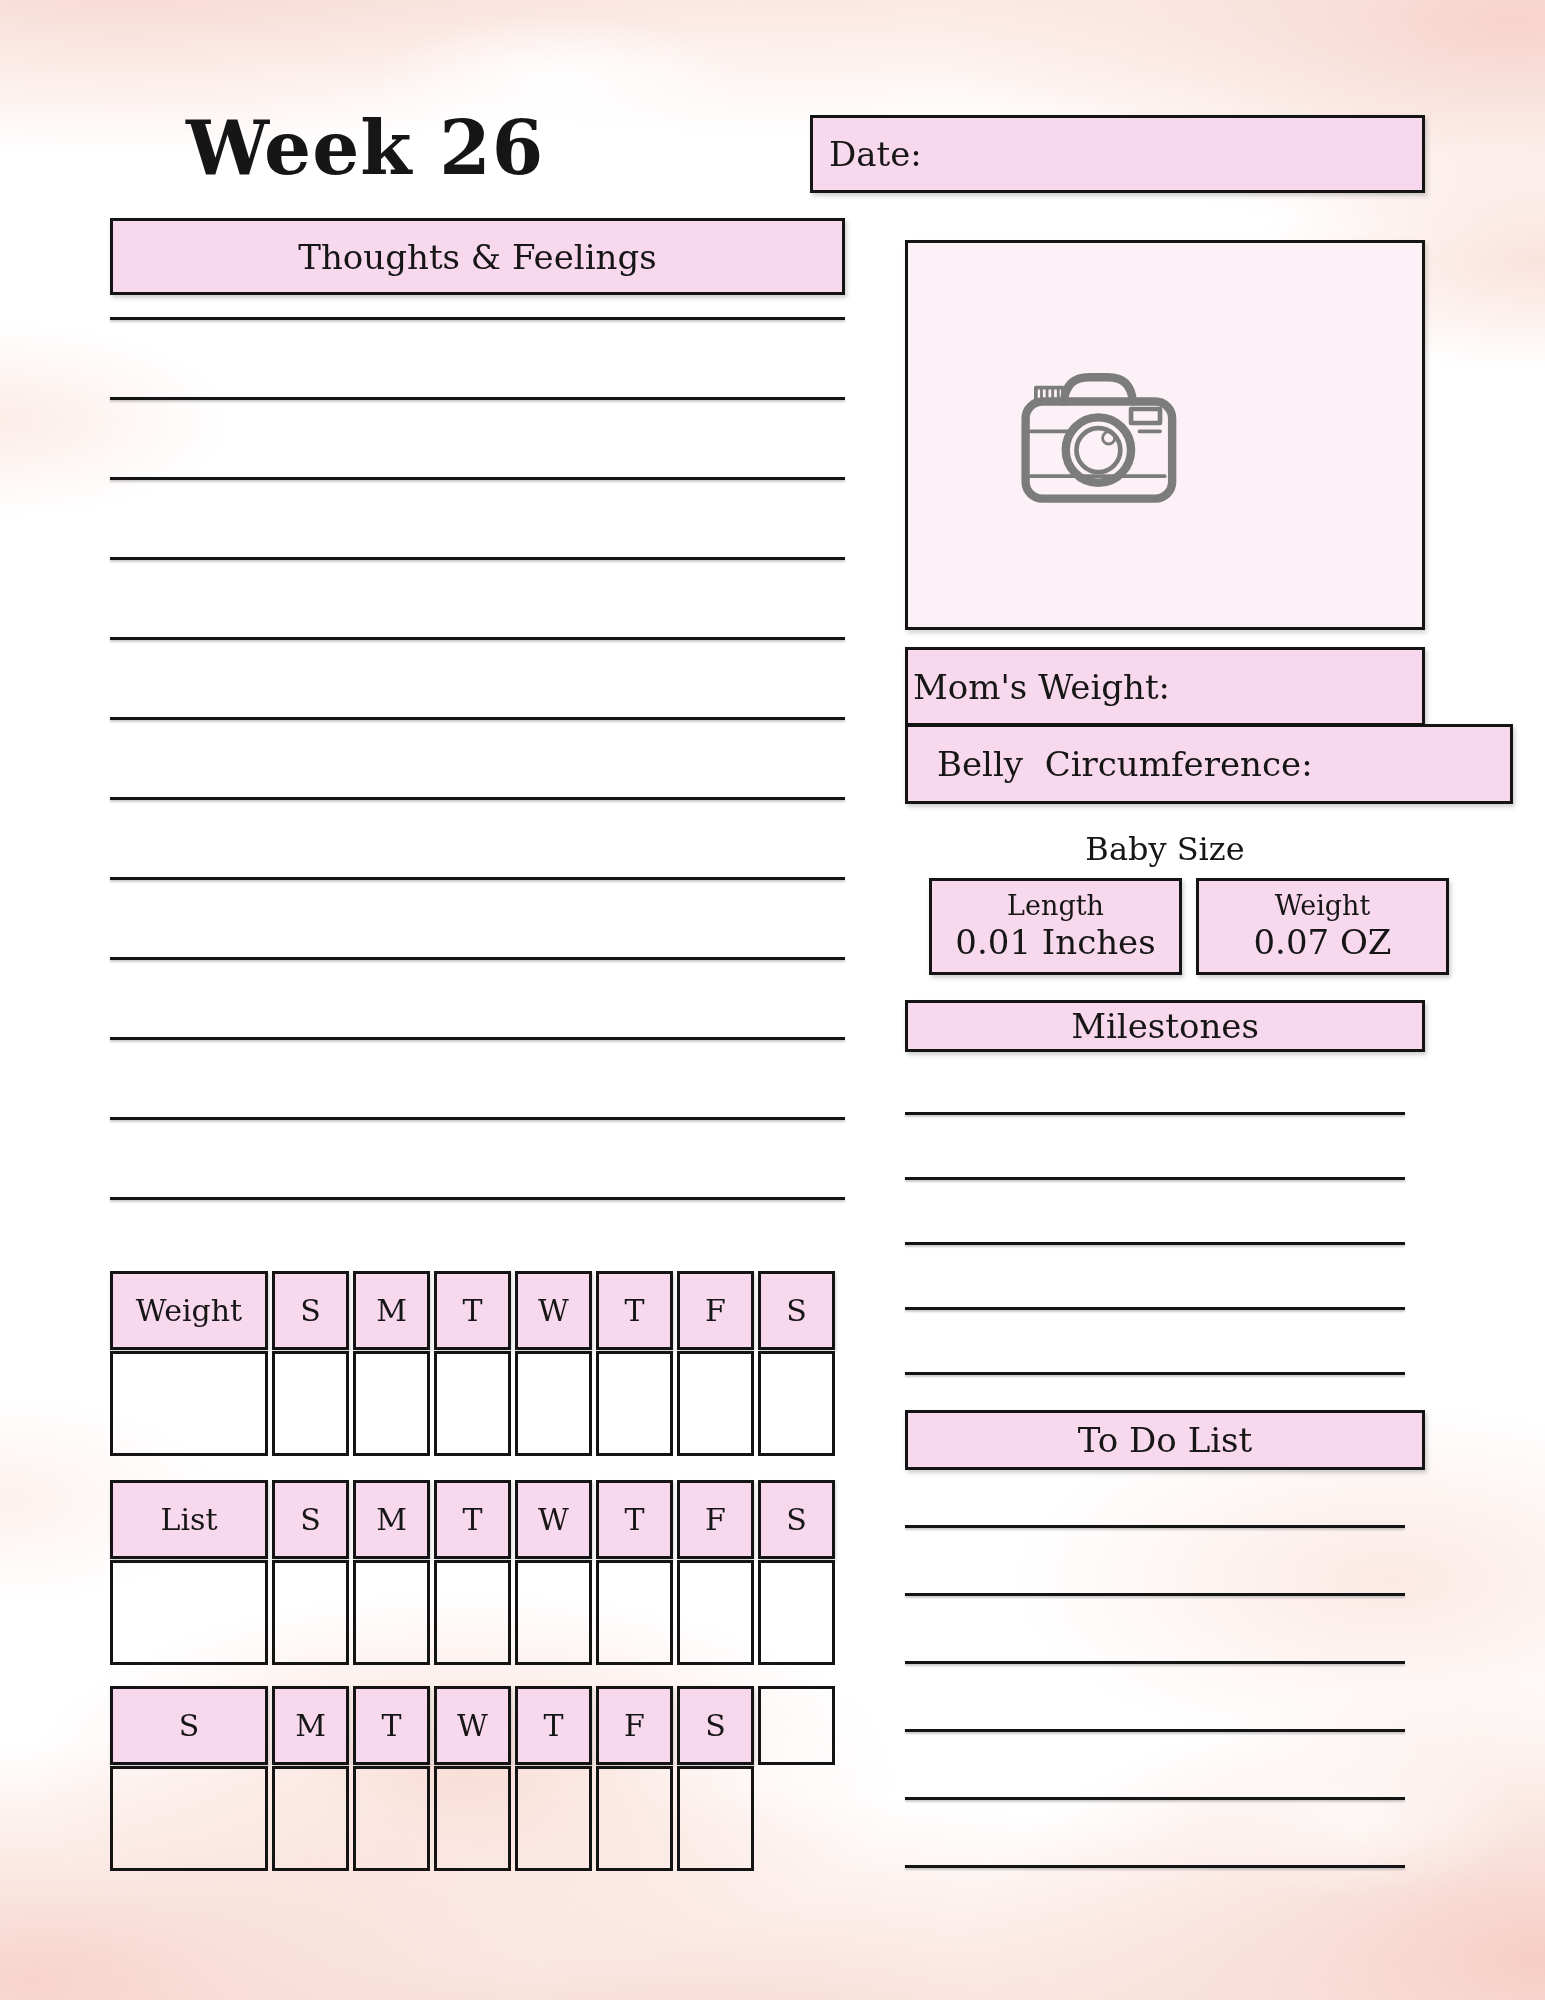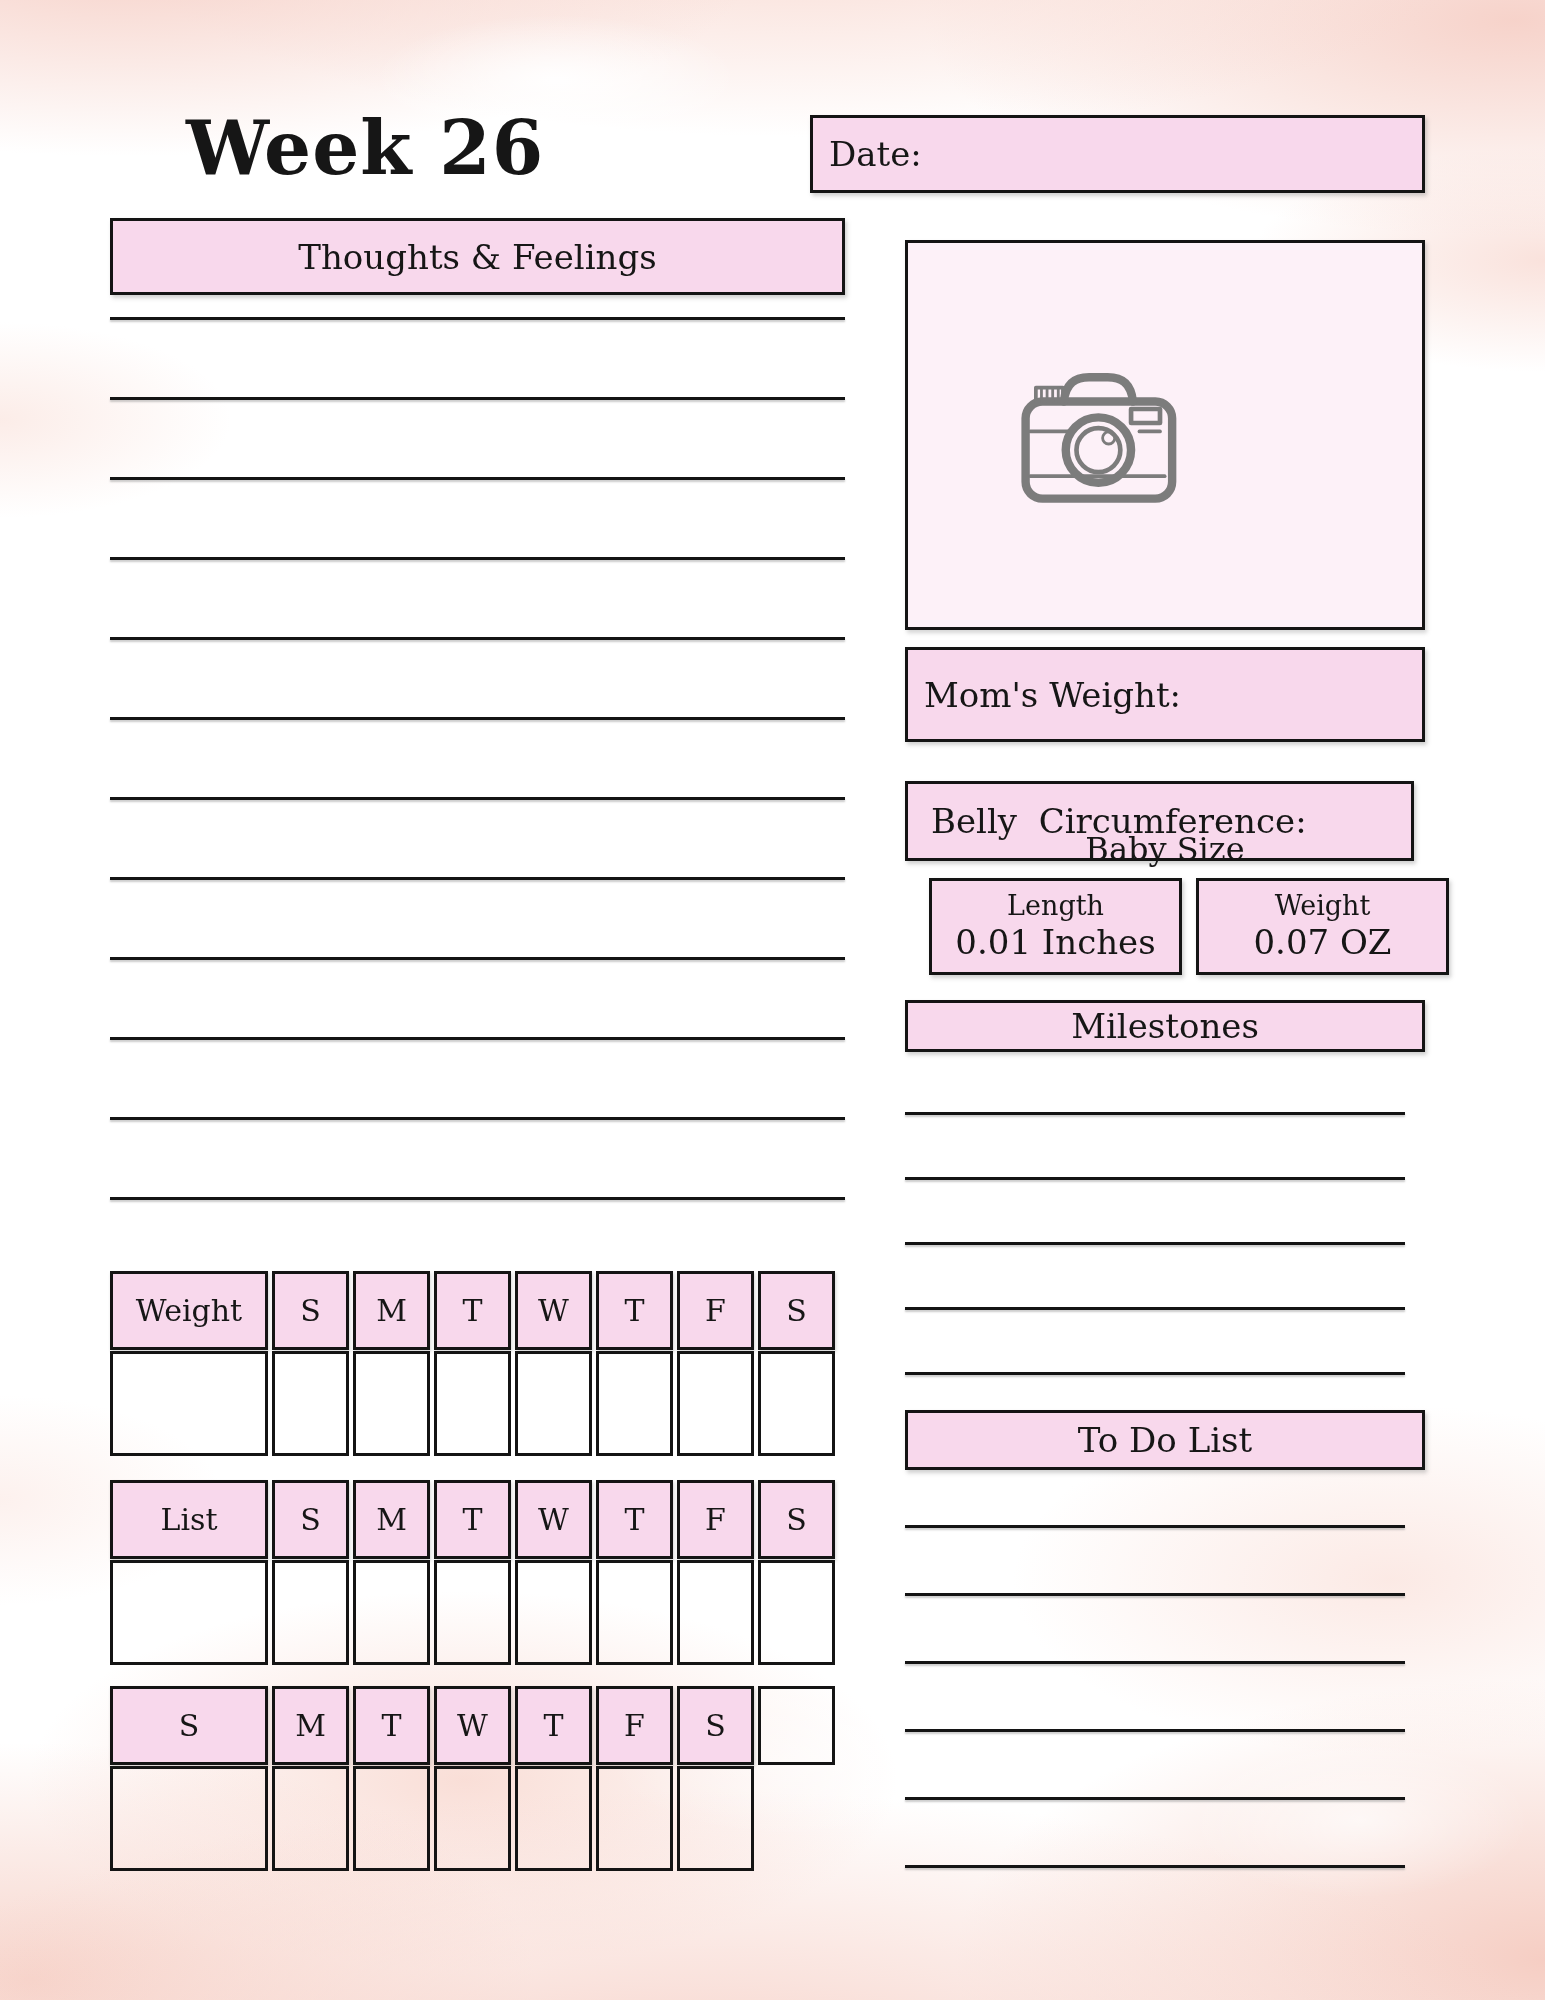--- a/index.html
+++ b/index.html
@@ -48,22 +48,22 @@
     background:var(--accent-pink);
     border:3px solid var(--line);
     box-shadow:2px 3px 4px rgba(120,120,120,0.35);
     display:flex;align-items:center;
     font-size:34px;
   }
   .box.center{justify-content:center;text-align:right;}
   .box span{white-space:pre;}
   .date-box{left:810px;top:115px;width:615px;height:78px;padding-left:16px;}
   .thoughts-header{left:110px;top:218px;width:735px;height:77px;}
-  .field-moms{left:905px;top:647px;width:520px;height:95px;padding-left:16px;}
-  .field-belly{left:905px;top:781px;width:509px;height:80px;padding-left:23px;}
+  .field-moms{left:905px;top:647px;width:520px;height:79px;padding-left:5px;}
+  .field-belly{left:905px;top:724px;width:608px;height:80px;padding-left:29px;}
   .milestones-header{left:905px;top:1000px;width:520px;height:52px;}
   .todo-header{left:905px;top:1410px;width:520px;height:60px;}
 
   .photo-box{
     position:absolute;left:905px;top:240px;width:520px;height:390px;
     background:var(--photo-pink);
     border:3px solid var(--line);
     box-shadow:2px 3px 4px rgba(120,120,120,0.3);
   }
   .photo-box svg{position:absolute;left:112px;top:120px;}

